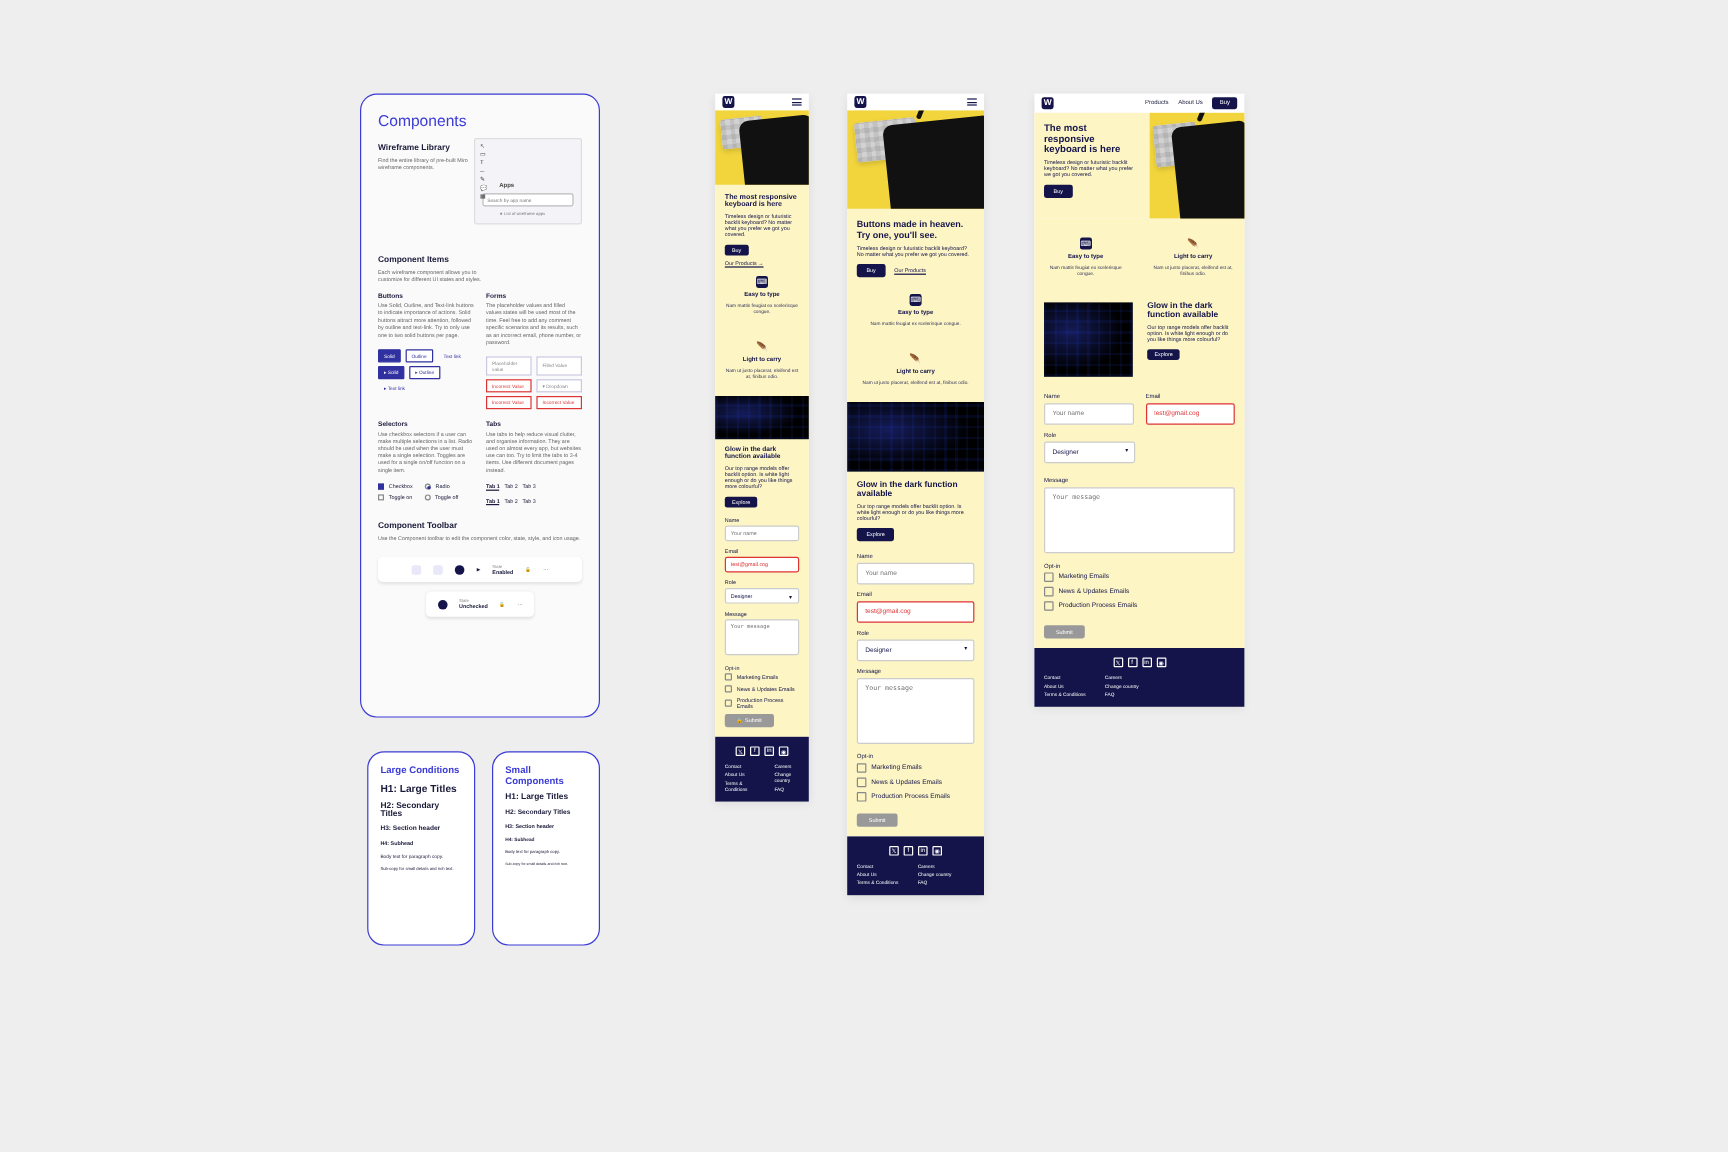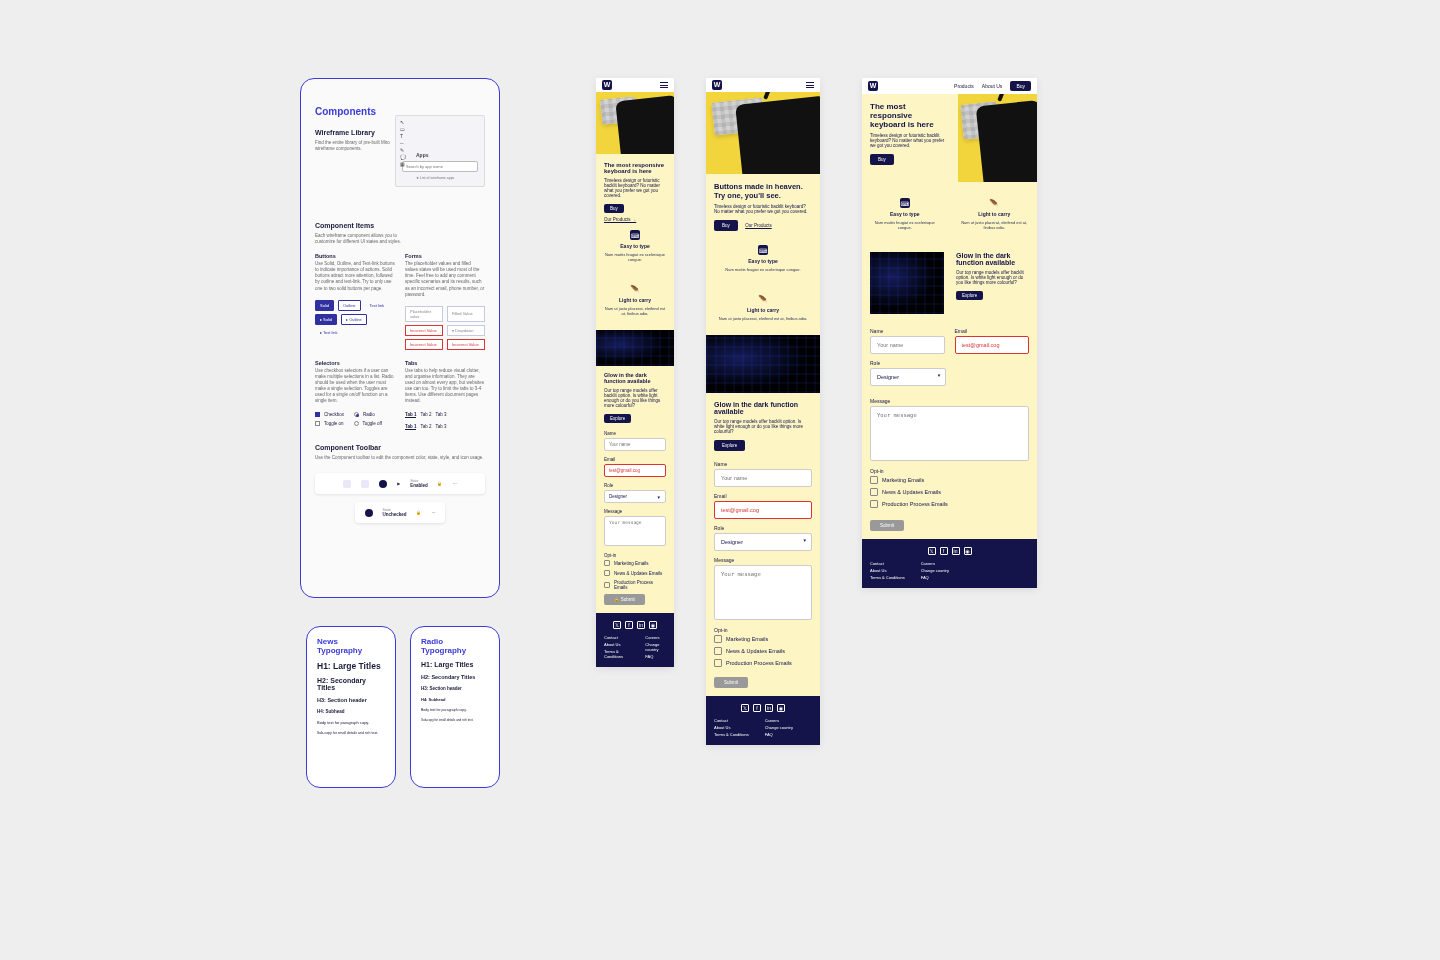--- a/index.html
+++ b/index.html
@@ -23,21 +23,21 @@
   
   #components-card {
     left: 300px; top: 78px; width: 200px; height: 520px;
     padding: 14px 14px;
     font-size: 5px;
     background: #fafafa;
     border-radius: 14px;
     border-width: 1.5px;
   }
   #components-card h1 {
-    color: #3b3bd6; font-size: 10px; font-weight: 700; margin-bottom: 12px; margin-top: 13px;
+    color: #3b3bd6; font-size: 13px; font-weight: 400; margin-bottom: 12px;
   }
   #components-card h2 { font-size: 7px; font-weight: 700; margin: 0 0 4px; color:#1a1a3a;}
   #components-card h3 { font-size: 5.5px; font-weight: 700; margin: 0 0 2px; }
   #components-card p { font-size: 4.5px; line-height: 1.35; color: #666; margin-bottom: 8px; }
   .tool-pal {
     position:absolute; right:14px; top:36px; width:90px;
     background:#f4f4f8; border:0.5px solid #ddd; border-radius:2px;
     padding:4px 6px 6px; font-size:4px; color:#444;
   }
   .tool-pal .icons {
@@ -314,30 +314,30 @@
           <span>State</span>
           <b>Unchecked</b>
         </span>
       <span>🔓</span>
       <span>⋯</span>
     </div>
   </div>
 </div>
 
 <div class="typo-card large" style="left:306px;top:626px;">
-  <div class="t-title">News Typography</div>
+  <div class="t-title">Large Conditions</div>
   <h1>H1: Large Titles</h1>
   <h2>H2: Secondary Titles</h2>
   <h3>H3: Section header</h3>
   <h4>H4: Subhead</h4>
   <p>Body text for paragraph copy.</p>
   <small>Sub-copy for small details and rich text.</small>
 </div>
 <div class="typo-card small" style="left:410px;top:626px;">
-  <div class="t-title">Radio Typography</div>
+  <div class="t-title">Small Components</div>
   <h1>H1: Large Titles</h1>
   <h2>H2: Secondary Titles</h2>
   <h3>H3: Section header</h3>
   <h4>H4: Subhead</h4>
   <p>Body text for paragraph copy.</p>
   <small>Sub-copy for small details and rich text.</small>
 </div>
 
 <div class="dev" style="left:596px;top:78px;width:78px;">
   <div class="appbar">

